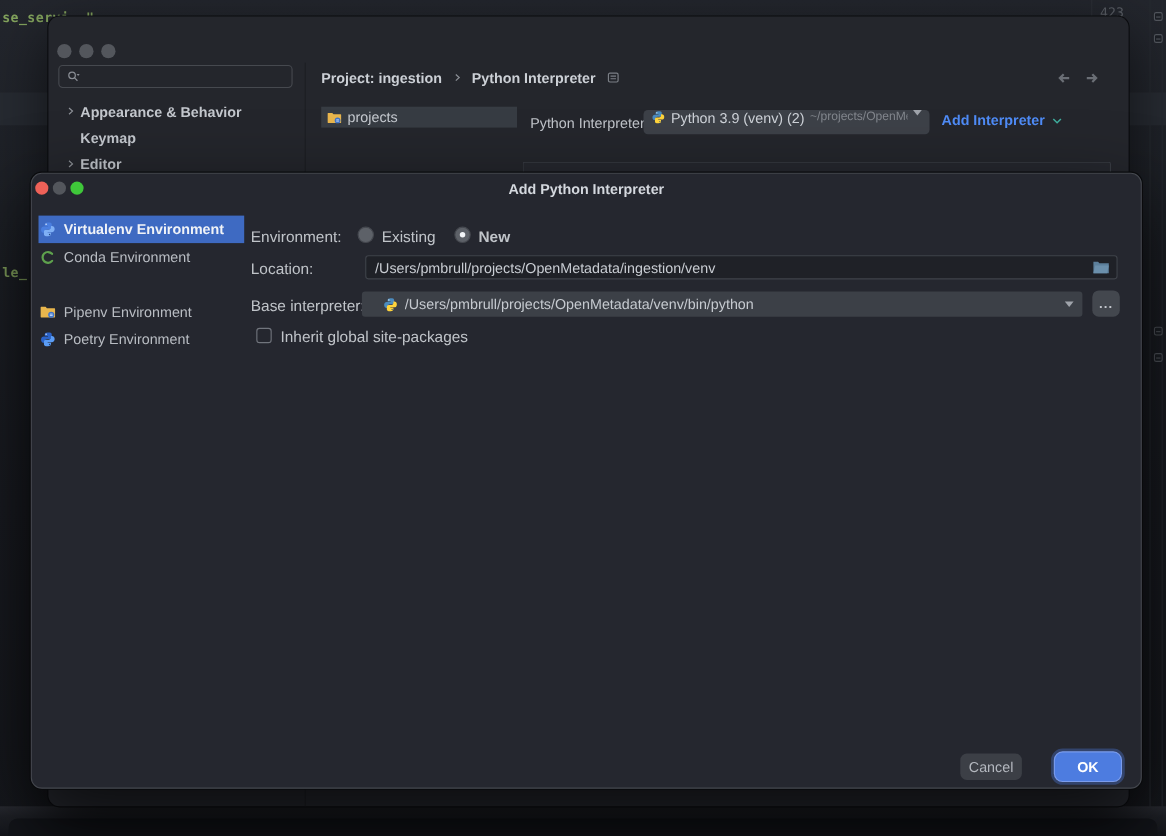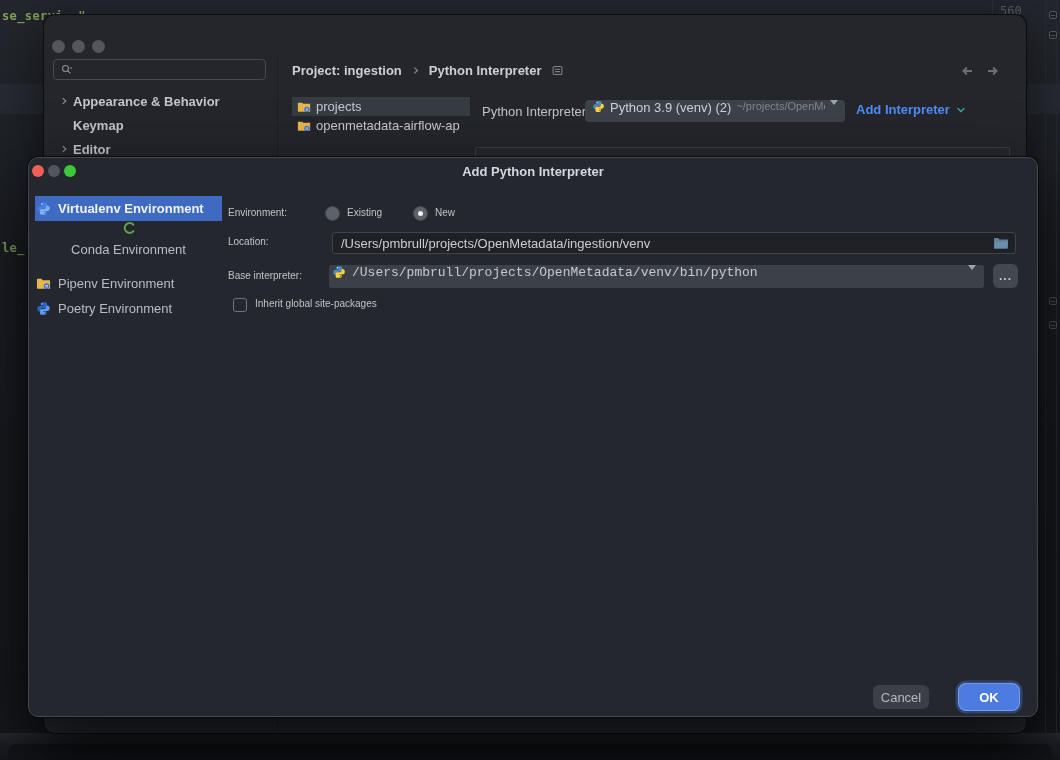--- a/index.html
+++ b/index.html
@@ -64,32 +64,32 @@
   .dialog { position:absolute; left:28px; top:157px; width:1010px; height:560px;
     background:#25272f; border:1px solid #45484f; border-radius:10px;
     box-shadow:0 0 0 1px #090a0c, 0 26px 70px rgba(0,0,0,.7); }
   .d-light { width:12px; height:12px; top:7px; }
   .d-title { position:absolute; top:6px; left:0; width:100%; text-align:center;
     font-size:13px; font-weight:700; color:#d4d8de; }
   .d-item { position:absolute; left:6px; width:187px; height:25px; display:flex; align-items:center;
     gap:7px; padding-left:0; font-size:13px; color:#b9bdc3; cursor:default; }
   .d-item.sel { background:#3e6ac2; color:#f0f3f7; font-weight:600; }
   .d-item .ic { width:16px; display:flex; justify-content:center; }
-  .f-label { position:absolute; font-size:10px; color:#c0c4c9; }
+  .f-label { position:absolute; font-size:14px; color:#c0c4c9; }
   .radio { position:absolute; width:15px; height:15px; border-radius:50%; background:#5d6168;
     border:1px solid #45484f; }
   .radio.on::after { content:""; position:absolute; left:4px; top:4px; width:5px; height:5px;
     border-radius:50%; background:#f2f4f7; }
   .f-loc-field { position:absolute; left:303px; top:74px; width:684px; height:22px;
     background:#1f2127; border:1px solid #3f434a; border-radius:3px;
     display:flex; align-items:center; padding:0 6px 0 8px; }
   .f-loc-field .txt { font-size:13px; color:#c9cdd3; white-space:nowrap; overflow:hidden; flex:1 1 auto; }
   .f-base-select { position:absolute; left:300px; top:107px; width:655px; height:23px;
-    background:#3c4047; border-radius:3px; display:flex; gap:6px;
-    padding:0 8px 0 3px; cursor:pointer;font-family:Liberation Mono, monospace; }
+    background:#3c4047; border-radius:3px; display:flex; align-items:center; gap:6px;
+    padding:0 8px 0 19px; cursor:pointer; }
   .f-base-select .txt { font-size:13px; color:#c6cad0; white-space:nowrap; overflow:hidden; flex:1 1 auto; }
   .f-more { position:absolute; left:964px; top:106px; width:25px; height:24px; background:#43474e;
     border-radius:6px; color:#c3c7cd; font-size:12px; font-weight:700; display:flex;
     align-items:center; justify-content:center; letter-spacing:1px; cursor:pointer; }
   .f-check { position:absolute; left:204px; top:140px; width:14px; height:14px;
     border:1.5px solid #71757d; border-radius:3px; cursor:pointer; }
   .btn { position:absolute; display:flex; align-items:center; justify-content:center;
     font-size:13px; border-radius:6px; cursor:pointer; }
   .btn-cancel { left:844px; top:527px; width:56px; height:24px; background:#3c3f46; color:#b4b8bf; }
   .btn-ok { left:930px; top:526px; width:60px; height:26px; background:#4d7ce0; color:#ffffff;
@@ -97,21 +97,21 @@
     box-shadow:0 0 0 1px #7b9cec, 0 0 0 3.5px rgba(77,124,224,.35); }
 </style>
 </head>
 <body>
 
 <div class="canvas">
 
   <div class="code-frag mono" style="left:2px; top:9px;">se_servi.."</div>
   <div class="code-frag mono" style="left:2px; top:241px;">le_</div>
   <div class="band-top"></div>
-  <div class="line-num mono">560</div>
+  <div class="line-num mono">423</div>
   <div class="gutter-line-a"></div>
   <div class="margin-line" style="left:1045px;"></div>
   <div class="margin-line" style="left:1056px;"></div>
   <div class="fold-marker" style="top:11px;"></div>
   <div class="fold-marker" style="top:31px;"></div>
   <div class="fold-marker" style="top:297px;"></div>
   <div class="fold-marker" style="top:321px;"></div>
   <div class="bottom-grad"></div>
   <div class="bottom-plate"></div>
 
@@ -186,30 +186,20 @@
       <div class="s-prow sel">
         <span>
           <svg width="14" height="14" viewBox="0 0 16 16">
               <path d="M1.5 3h4.3l1.3 1.4h7.4c.3 0 .5.2.5.5v8.1c0 .3-.2.5-.5.5H1.5c-.3 0-.5-.2-.5-.5v-9.5c0-.3.2-.5.5-.5z" fill="#e9b64d"></path>
               <circle cx="11.3" cy="10.8" r="3" fill="#3f74c9"></circle>
               <path d="M9.9 10.2h2.8M9.9 11.6h2.8" stroke="#cfe0f7" stroke-width=".9"></path>
             </svg>
         </span>
         <span>projects</span>
       </div>
-      <div class="s-prow">
-        <span>
-          <svg width="14" height="14" viewBox="0 0 16 16">
-              <path d="M1.5 3h4.3l1.3 1.4h7.4c.3 0 .5.2.5.5v8.1c0 .3-.2.5-.5.5H1.5c-.3 0-.5-.2-.5-.5v-9.5c0-.3.2-.5.5-.5z" fill="#e9b64d"></path>
-              <circle cx="11.3" cy="10.8" r="3" fill="#3f74c9"></circle>
-              <path d="M9.9 10.2h2.8M9.9 11.6h2.8" stroke="#cfe0f7" stroke-width=".9"></path>
-            </svg>
-        </span>
-        <span>openmetadata-airflow-ap</span>
-      </div>
     </div>
 
     <div class="s-ilabel">Python Interpreter:</div>
 
     <div class="s-combo">
       <span>
         <svg width="13" height="13" viewBox="0 0 16 16">
             <path d="M7.9 1.3c-2.1 0-2.9.9-2.9 1.9v1.6h3.2v.5H4c-1.4 0-2.6 1-2.6 3s1.2 3 2.6 3h1V9.8c0-1.2 1-2.2 2.2-2.2h2.7c1 0 1.9-.8 1.9-1.9V3.2c0-1-.8-1.9-2-1.9z" fill="#4b8bbe"></path>
             <circle cx="6.3" cy="3.1" r=".7" fill="#e8f1f8"></circle>
             <path d="M8.1 14.7c2.1 0 2.9-.9 2.9-1.9v-1.6H7.8v-.5H12c1.4 0 2.6-1 2.6-3s-1.2-3-2.6-3h-1v1.5c0 1.2-1 2.2-2.2 2.2H6.1c-1 0-1.9.8-1.9 1.9v2.5c0 1 .8 1.9 2 1.9z" fill="#ffd43b"></path>
@@ -243,21 +233,21 @@
       <span class="ic">
         <svg width="15" height="15" viewBox="0 0 16 16">
             <path d="M7.9 1.3c-2.1 0-2.9.9-2.9 1.9v1.6h3.2v.5H4c-1.4 0-2.6 1-2.6 3s1.2 3 2.6 3h1V9.8c0-1.2 1-2.2 2.2-2.2h2.7c1 0 1.9-.8 1.9-1.9V3.2c0-1-.8-1.9-2-1.9z" fill="#4a7fe0"></path>
             <circle cx="6.3" cy="3.1" r=".7" fill="#eaf1fc"></circle>
             <path d="M8.1 14.7c2.1 0 2.9-.9 2.9-1.9v-1.6H7.8v-.5H12c1.4 0 2.6-1 2.6-3s-1.2-3-2.6-3h-1v1.5c0 1.2-1 2.2-2.2 2.2H6.1c-1 0-1.9.8-1.9 1.9v2.5c0 1 .8 1.9 2 1.9z" fill="#7fb0f5"></path>
             <circle cx="9.7" cy="12.9" r=".7" fill="#24477e"></circle>
           </svg>
       </span>
       <span>Virtualenv Environment</span>
     </div>
-    <div class="d-item" style="top:63px;flex-direction:column;">
+    <div class="d-item" style="top:63px;">
       <span class="ic">
         <svg width="14" height="14" viewBox="0 0 16 16">
             <path d="M12.9 4.3A5.6 5.6 0 1 0 13 11.6" fill="none" stroke="#5ea14d" stroke-width="2.3" stroke-linecap="round"></path>
           </svg>
       </span>
       <span>Conda Environment</span>
     </div>
     <div class="d-item" style="top:113px;">
       <span class="ic">
         <svg width="15" height="15" viewBox="0 0 16 16">
@@ -277,21 +267,21 @@
             <circle cx="9.7" cy="12.9" r=".7" fill="#1d3f73"></circle>
           </svg>
       </span>
       <span>Poetry Environment</span>
     </div>
 
     <div class="f-label" style="left:199px; top:49px;">Environment:</div>
     <div class="radio" style="left:296px; top:48px;"></div>
     <div class="f-label" style="left:318px; top:49px;">Existing</div>
     <div class="radio on" style="left:384px; top:48px;"></div>
-    <div class="f-label" style="left:406px; top:49px;">New</div>
+    <div class="f-label" style="left:406px; top:49px;font-weight:bold;">New</div>
 
     <div class="f-label" style="left:199px; top:78px;">Location:</div>
     <div class="f-loc-field">
       <span class="txt">/Users/pmbrull/projects/OpenMetadata/ingestion/venv</span>
       <span>
         <svg width="16" height="14" viewBox="0 0 16 14">
             <path d="M1 2h4.2l1.3 1.4H15v9.1H1z" fill="#5c7f9b"></path>
             <path d="M2.6 5.4H15l-1.5 7.1H1z" fill="#6b8fab"></path>
           </svg>
       </span>

